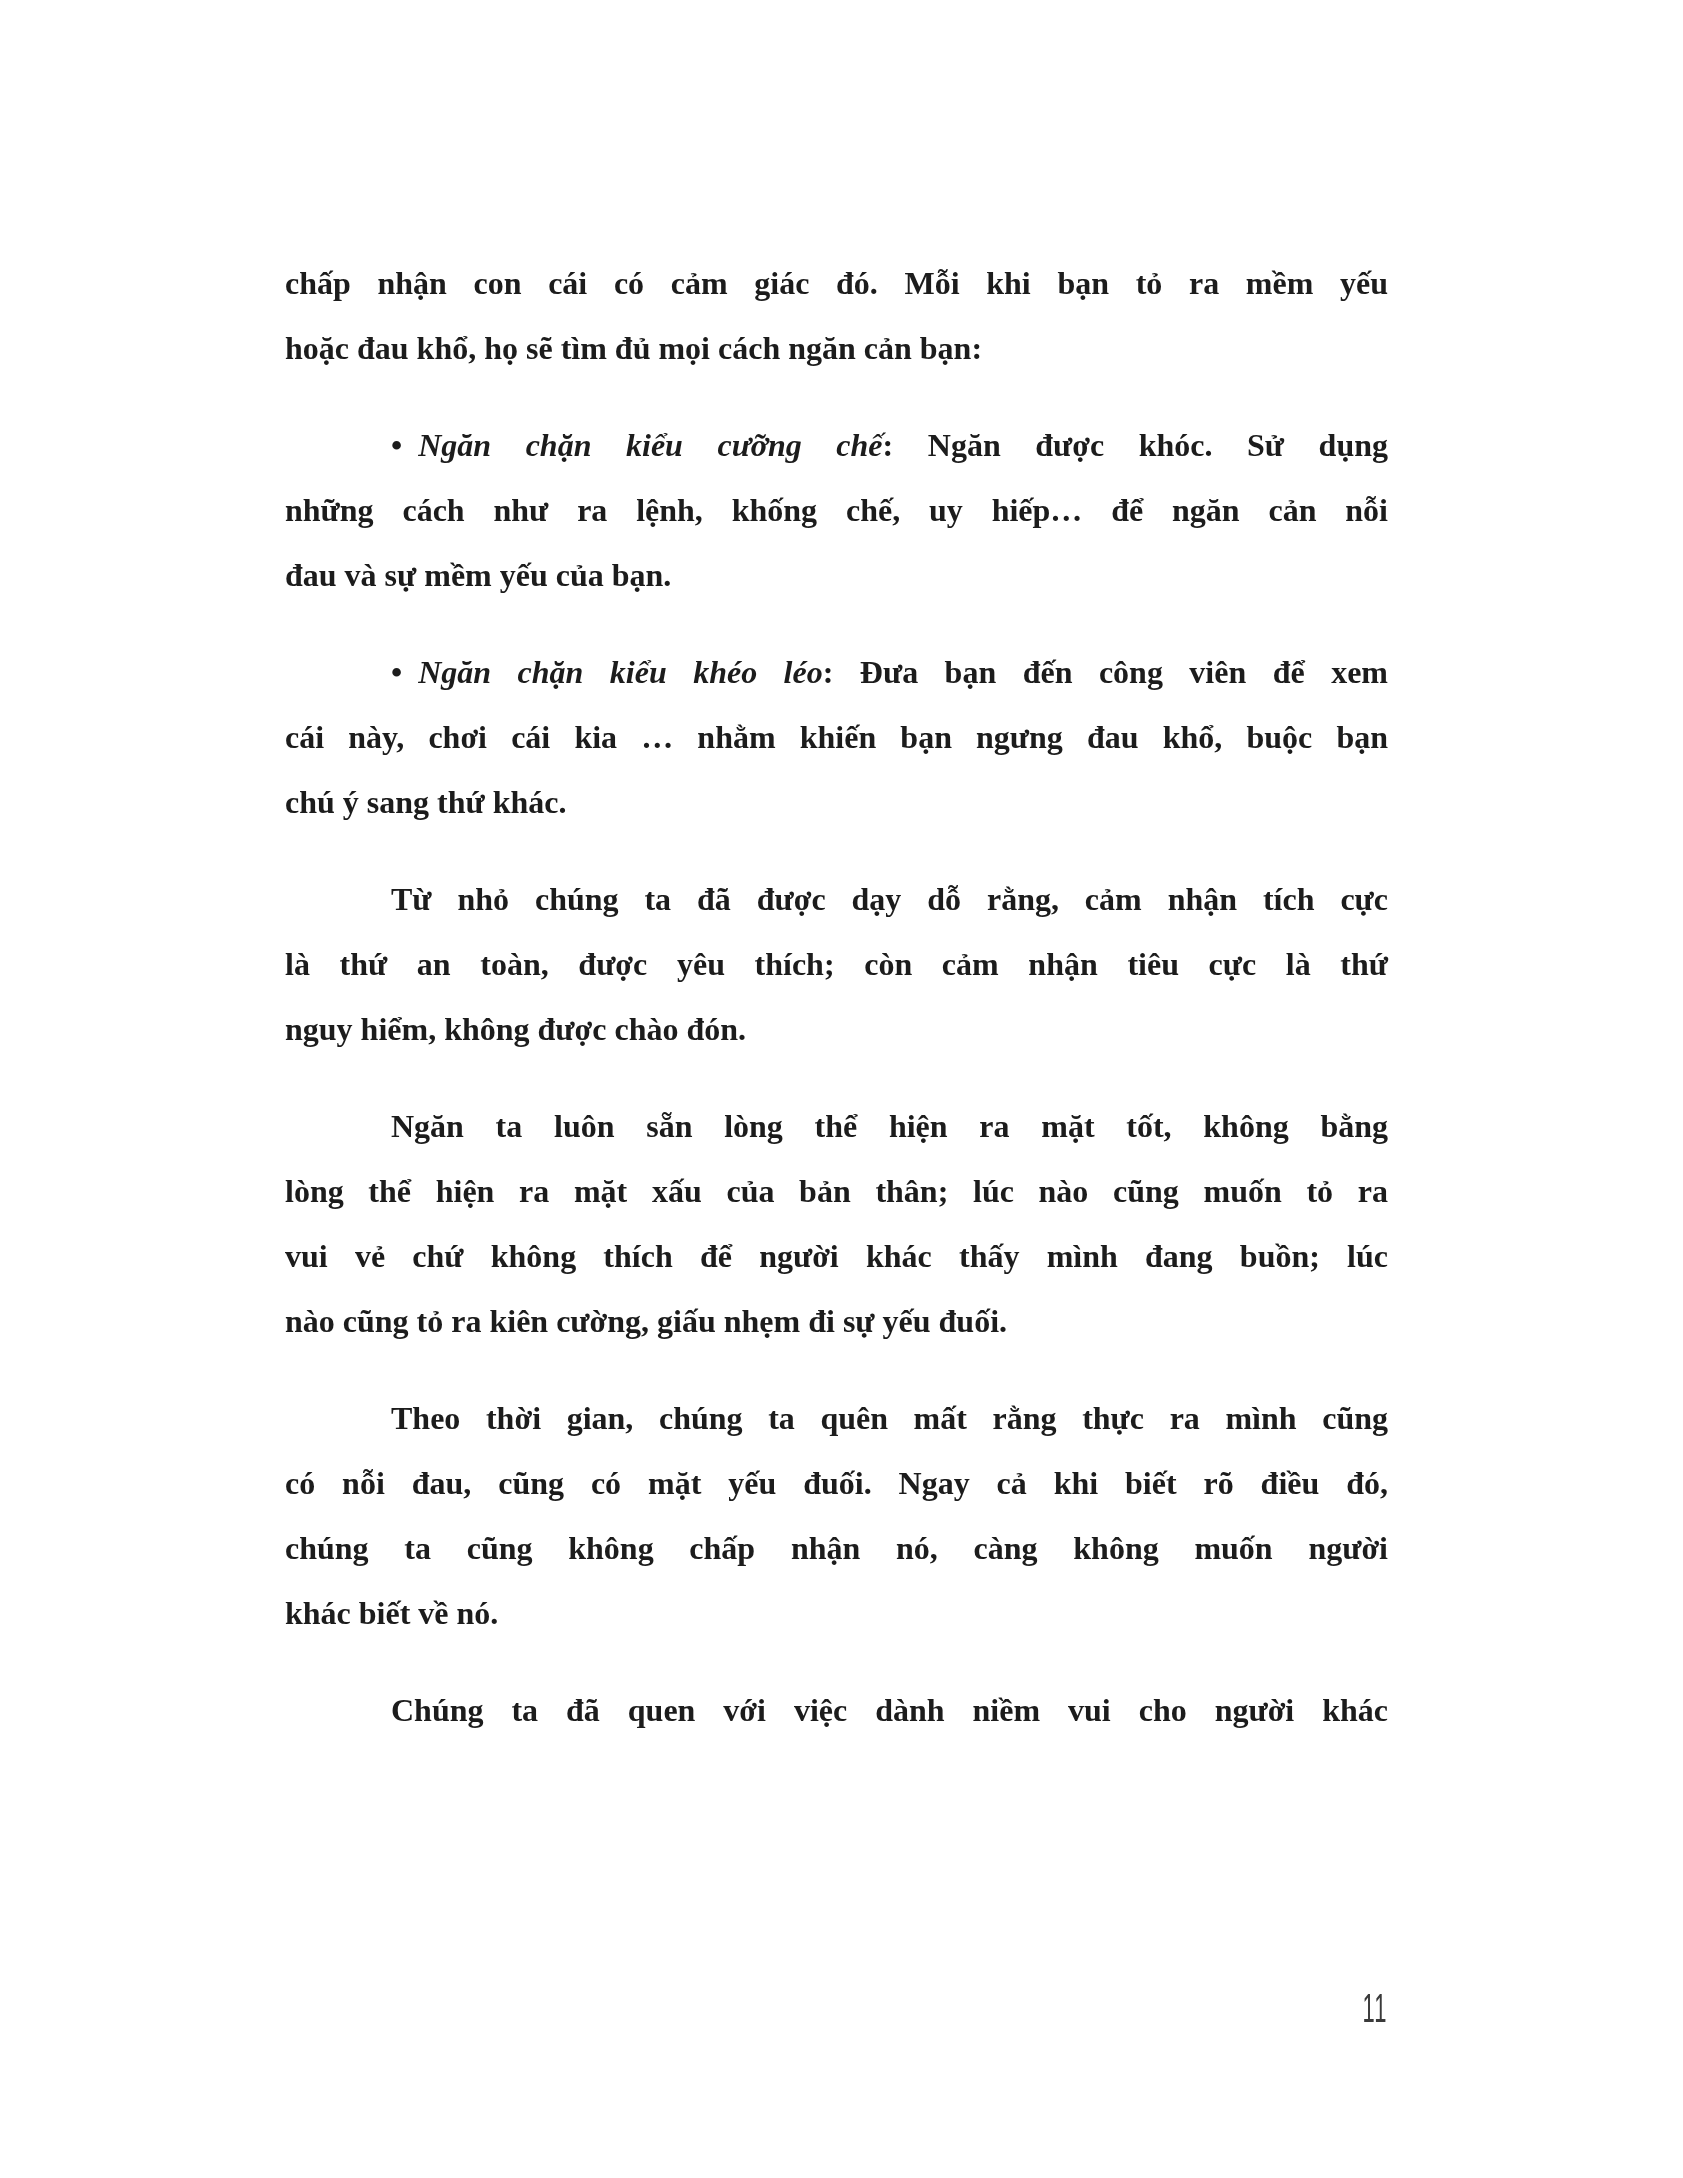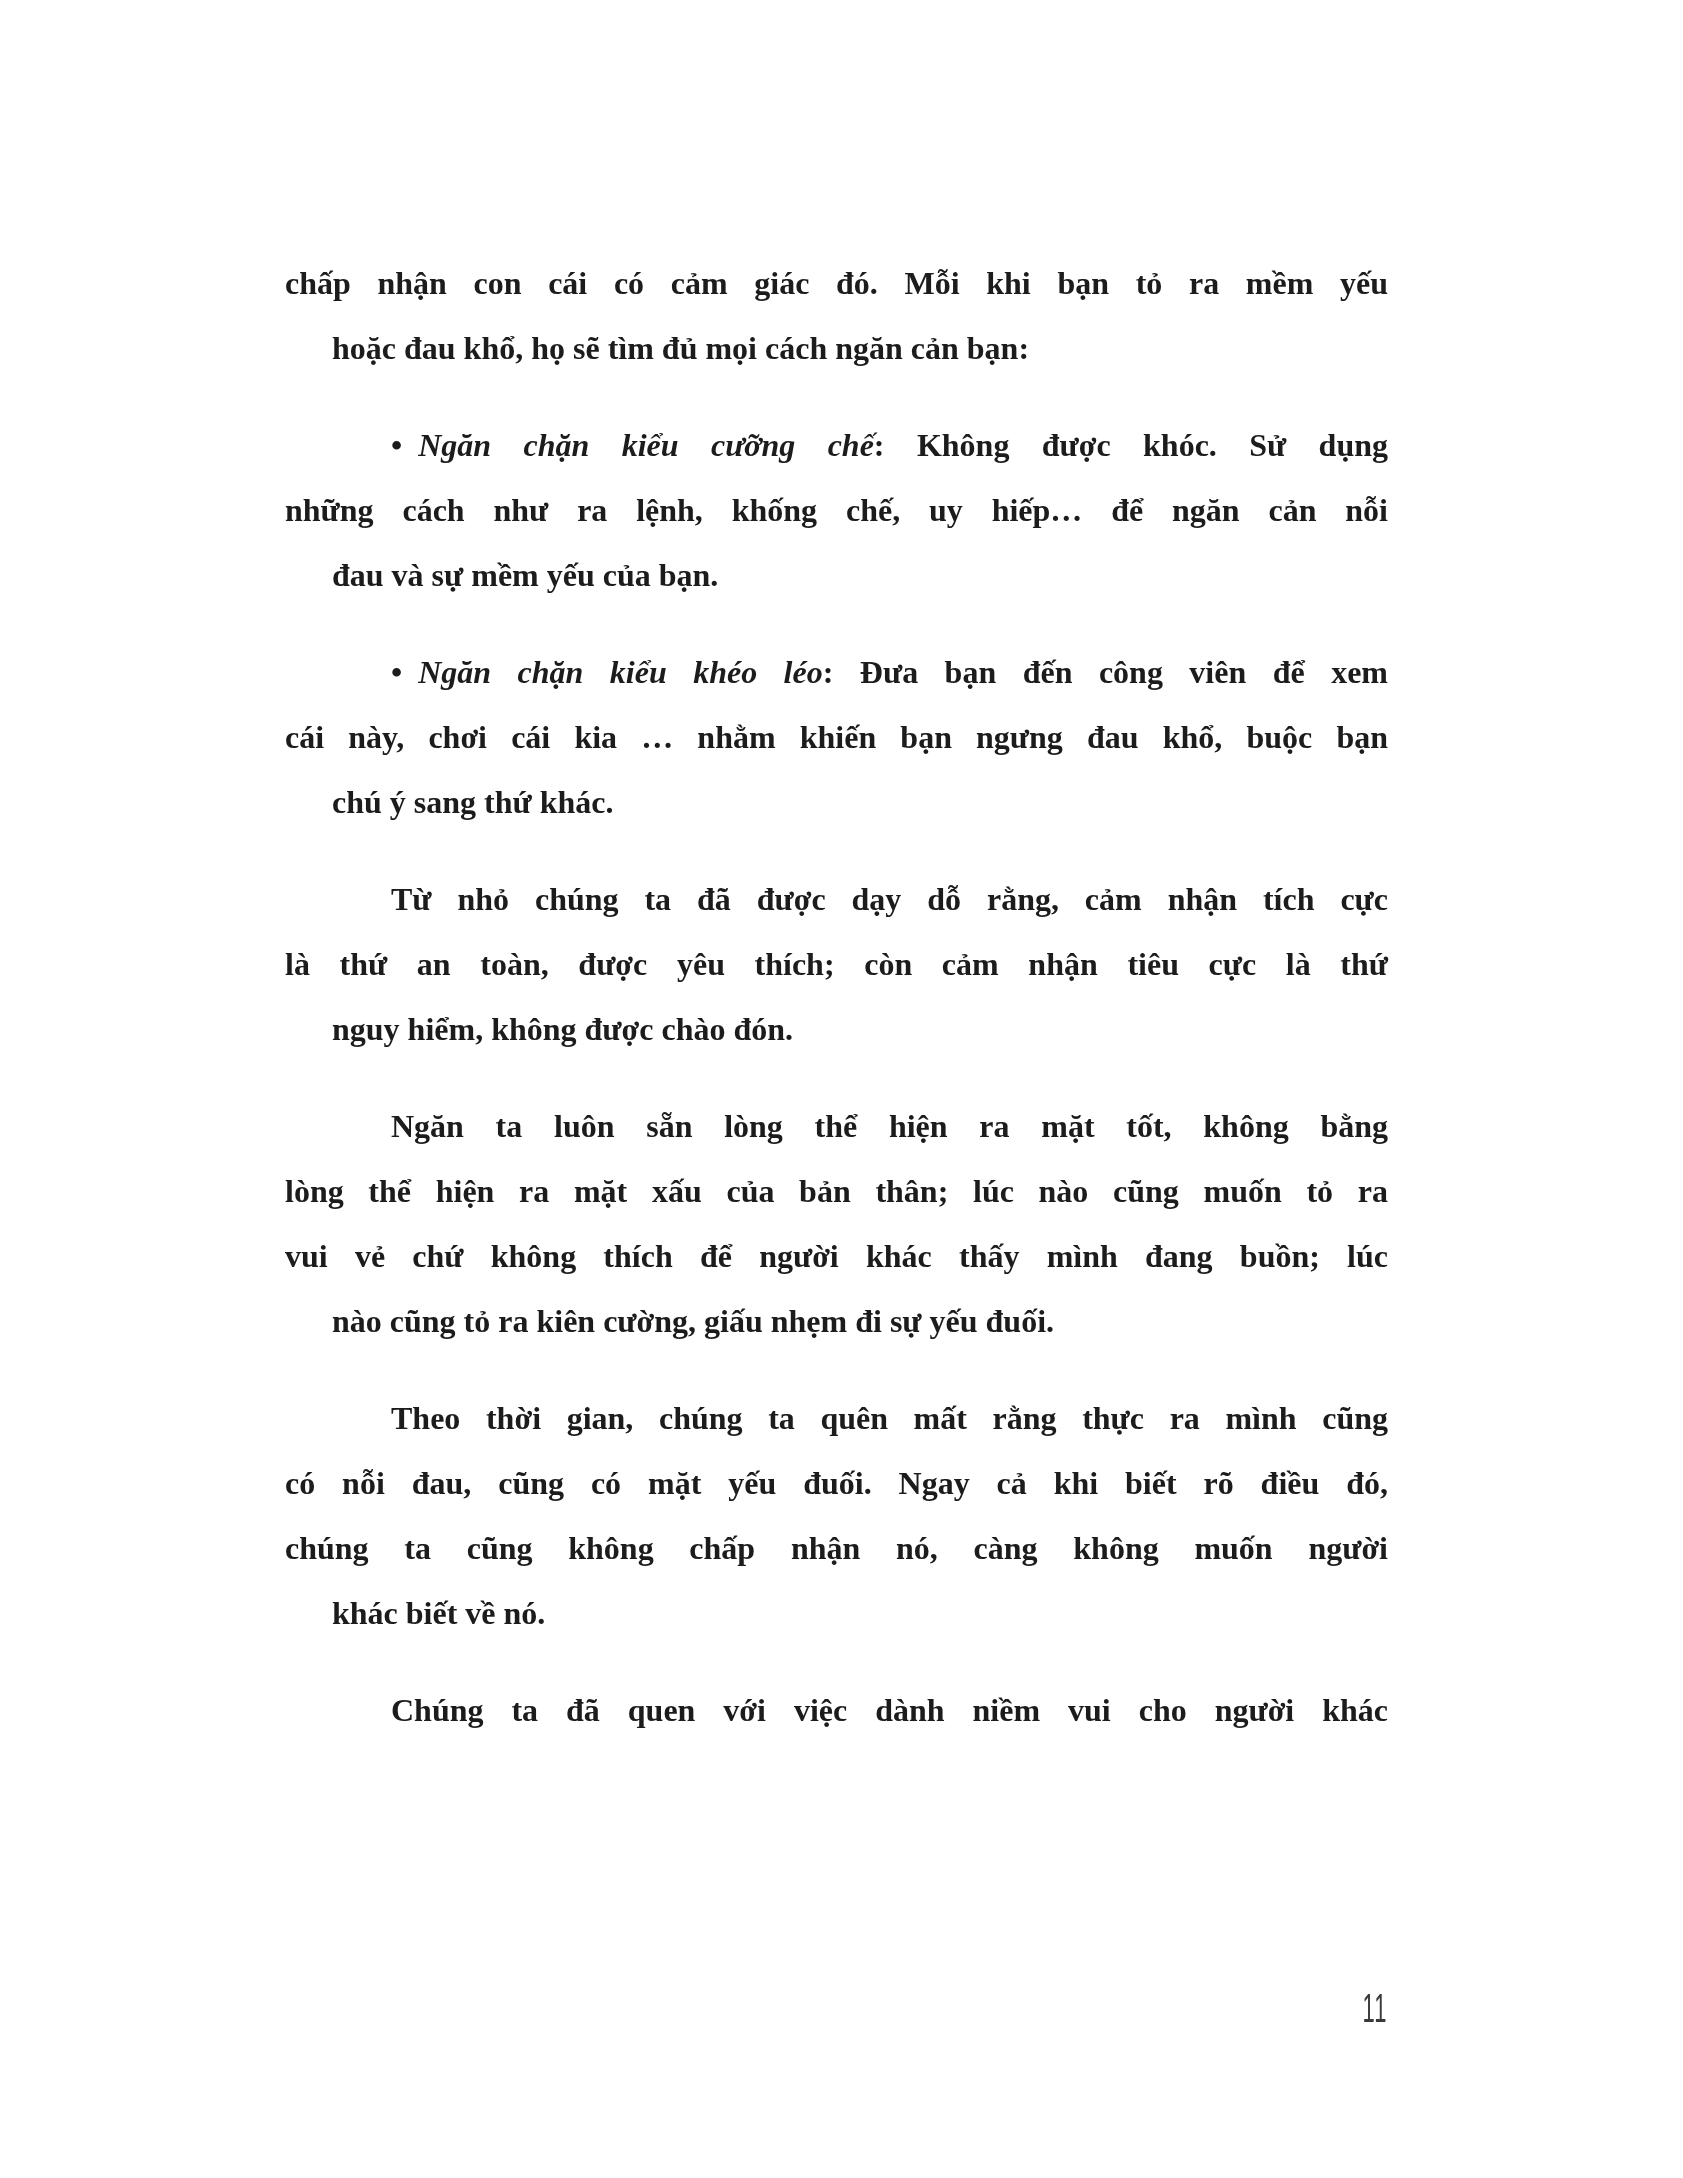--- a/index.html
+++ b/index.html
@@ -26,21 +26,21 @@
   .para:last-child { margin-bottom: 0; }
   .line {
     display: block;
     height: 65px;
     line-height: 65px;
     text-align: justify;
     text-align-last: justify;
     white-space: normal;
     overflow: visible;
   }
-  .line.last { text-align: left; text-align-last: left; margin-left: 47px; }
+  .line.last { text-align: left; text-align-last: left; }
   .line.indent { padding-left: 106px; }
   .lead-italic { font-style: italic; }
   .bullet {
     display: inline-block;
     margin-right: 16px;
     font-style: normal;
   }
   .page-number {
     position: absolute;
     top: 1988px;
@@ -60,21 +60,21 @@
 
 <div class="page">
   <main class="text-column">
 
     <p class="para">
       <span class="line">chấp nhận con cái có cảm giác đó. Mỗi khi bạn tỏ ra mềm yếu</span>
       <span class="line last">hoặc đau khổ, họ sẽ tìm đủ mọi cách ngăn cản bạn:</span>
     </p>
 
     <p class="para">
-      <span class="line indent"><span class="bullet">•</span><span class="lead-italic">Ngăn chặn kiểu cưỡng chế</span><span>: Không được khóc. Sử dụng</span></span>
+      <span class="line indent"><span class="bullet">•</span><span class="lead-italic">Ngăn chặn kiểu cưỡng chế</span><span>: Ngăn được khóc. Sử dụng</span></span>
       <span class="line">những cách như ra lệnh, khống chế, uy hiếp… để ngăn cản nỗi</span>
       <span class="line last">đau và sự mềm yếu của bạn.</span>
     </p>
 
     <p class="para">
       <span class="line indent"><span class="bullet">•</span><span class="lead-italic">Ngăn chặn kiểu khéo léo</span><span>: Đưa bạn đến công viên để xem</span></span>
       <span class="line">cái này, chơi cái kia … nhằm khiến bạn ngưng đau khổ, buộc bạn</span>
       <span class="line last">chú ý sang thứ khác.</span>
     </p>
 

